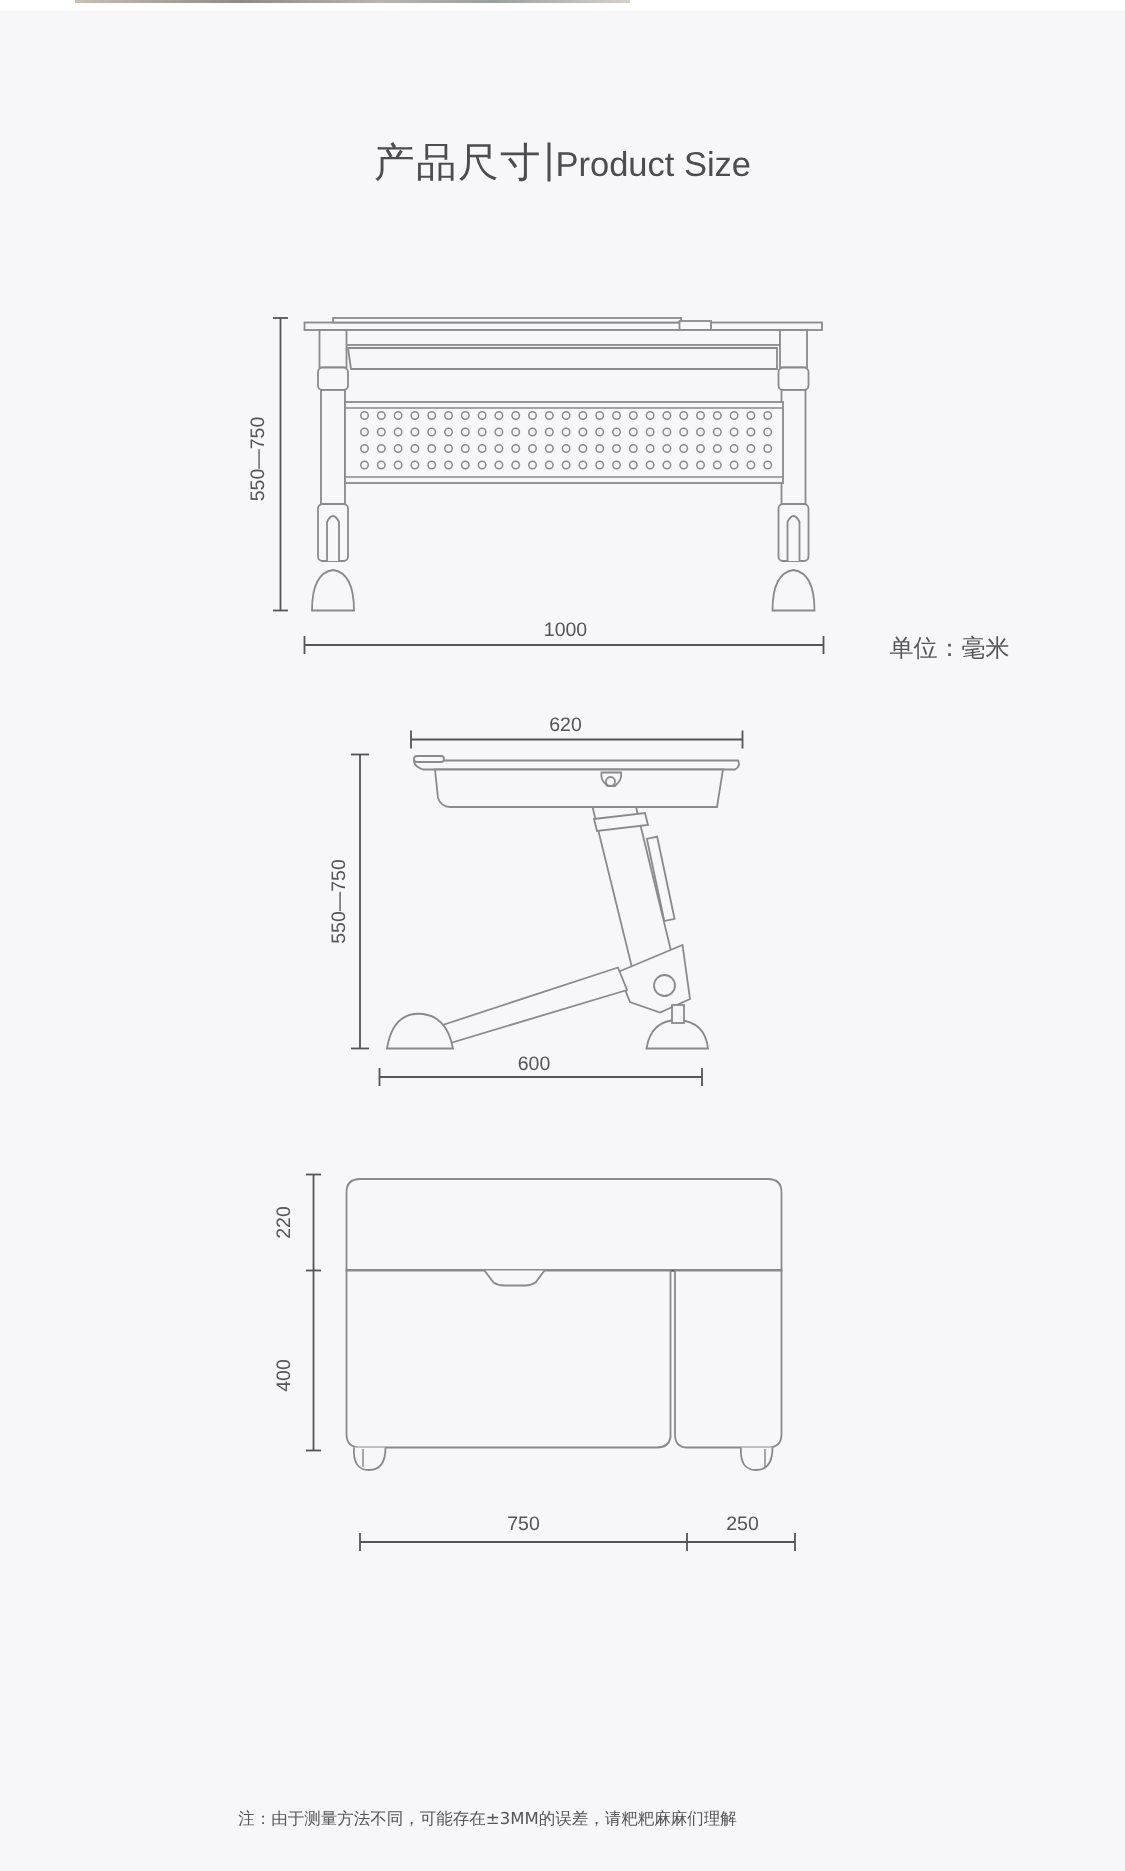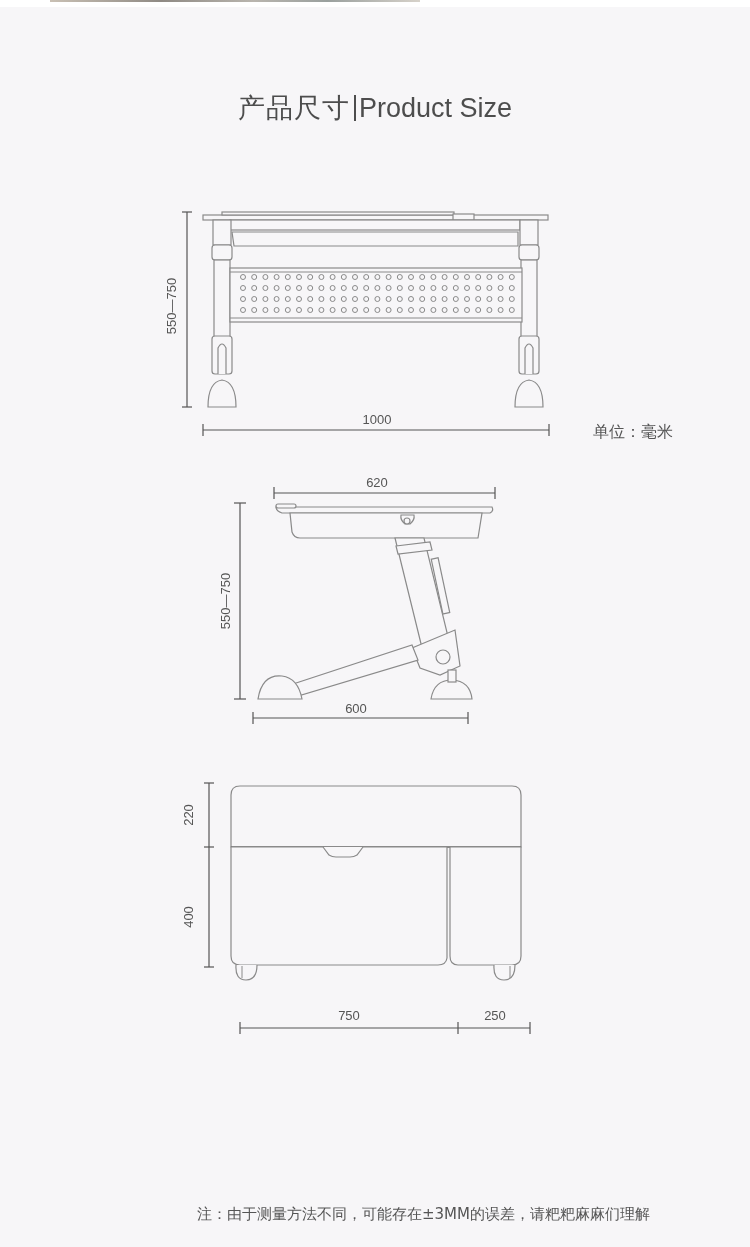--- a/index.html
+++ b/index.html
@@ -17,29 +17,29 @@
   }
   .top-strip .bar {
     position: absolute; top: 0; height: 2px;
     background: linear-gradient(90deg, #c9c0b4, #8f8a84 30%, #b9b5ae 55%, #9aa09e 75%, #d7d2ca);
   }
   .title {
     position: absolute; top: 90px; left: 0; width: 750px;
     text-align: center; font-size: 27px; color: #4d4d4d; letter-spacing: 1px;
   }
   .title .sep { display: inline-block; width: 2px; height: 26px; background: #4d4d4d; vertical-align: -4px; margin: 0 3px 0 4px; }
-  .title .en { font-family: "Liberation Sans", sans-serif; font-size: 27px; letter-spacing: 0; }
+  .title .en { font-family: "Liberation Sans", sans-serif; font-size: 23px; letter-spacing: 0; }
   svg { position: absolute; left: 0; overflow: visible; }
   .lbl { font-family: "Liberation Sans", sans-serif; font-size: 13px; fill: #555; }
   .unit {
     position: absolute; left: 593px; top: 422px; font-size: 16px; color: #555;
   }
   .note {
-    position: absolute; top: 1205px; left: 0; width: 650px; text-align: right;
-    font-size: 15px; color: #555;
+    position: absolute; top: 1205px; left: 0; width: 650px; text-align: center;
+    font-size: 11px; color: #555;
   }
   .dl { stroke: #555; stroke-width: 1.2; fill: none; }
   .ol { stroke: #8a8a8a; stroke-width: 1.2; fill: #f7f6f8; }
   .ol2 { stroke: #8a8a8a; stroke-width: 1; fill: none; }
 </style>
 </head>
 <body>
 
 <div class="top-strip">
   <div class="bar" style="left:50px;width:370px;"></div>

